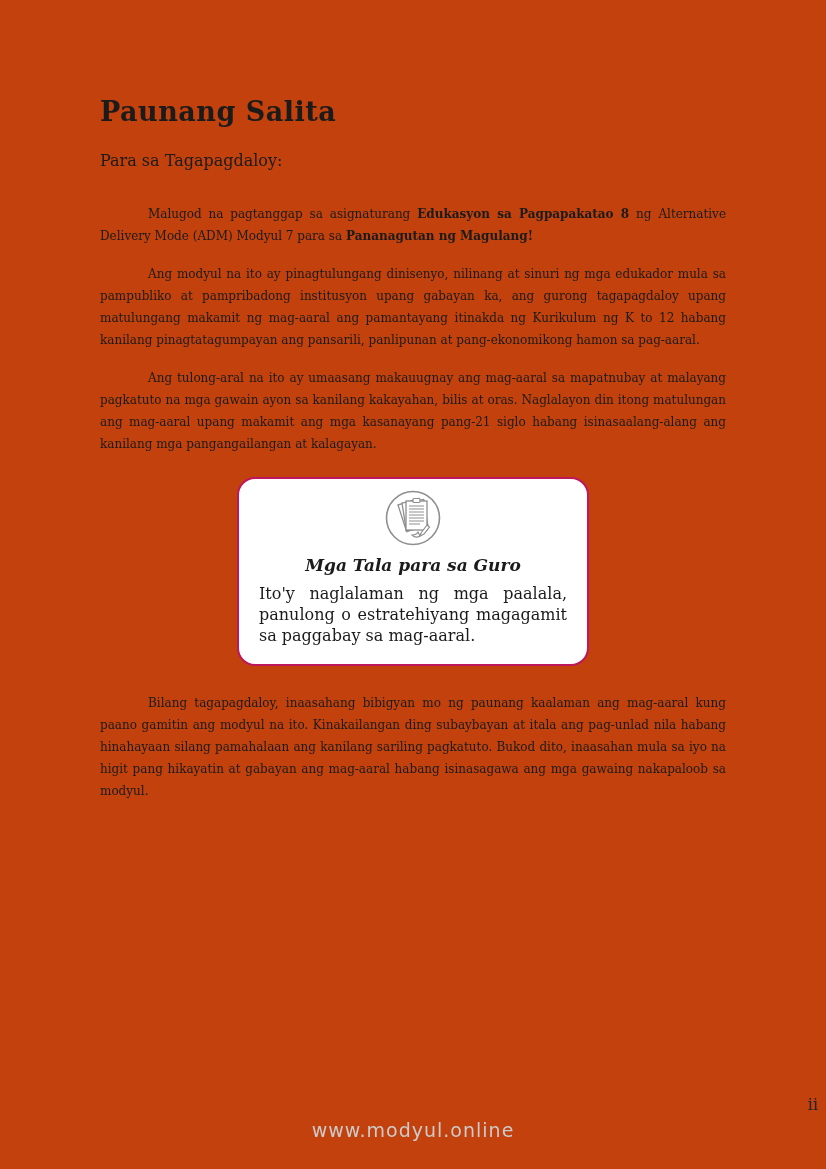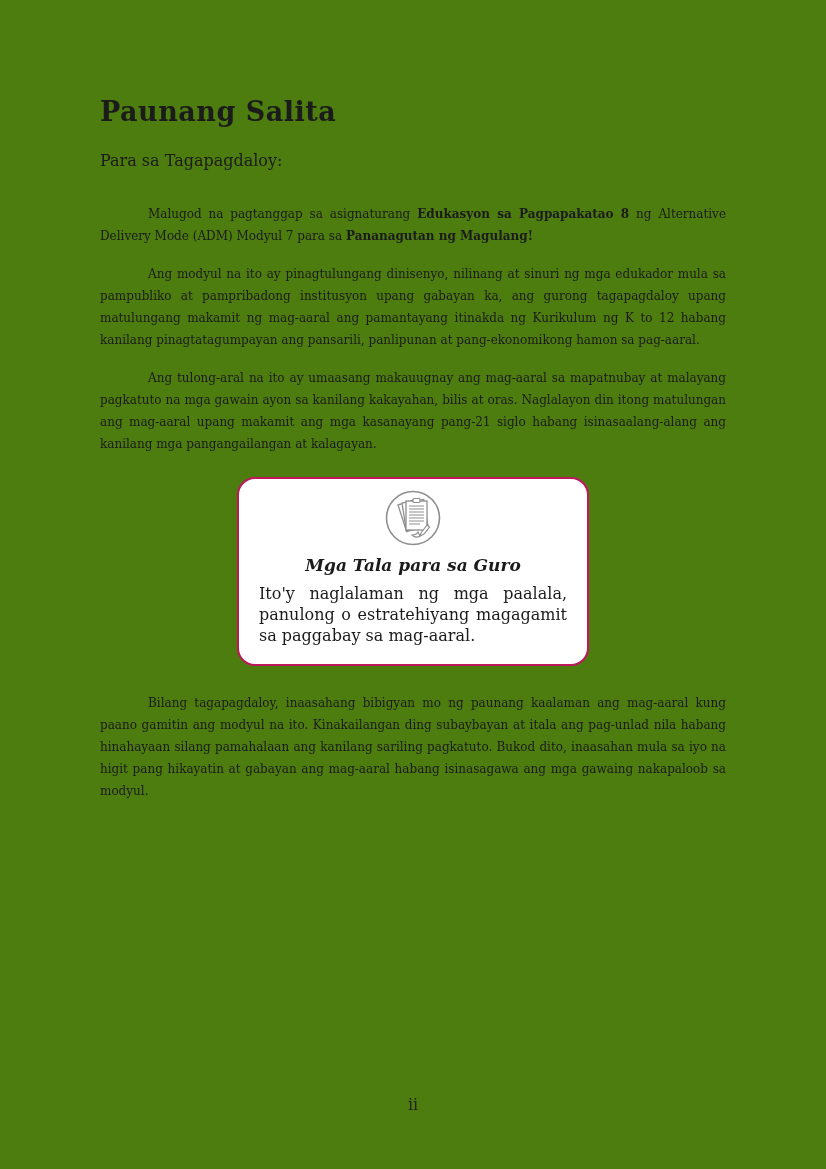--- a/index.html
+++ b/index.html
@@ -1,19 +1,19 @@
 <!DOCTYPE html>
 <html><head>
 <meta charset="utf-8">
 <style>
   html,body{margin:0;padding:0;background:#ffffff;}
   .page{
     position:relative;
     width:826px;height:1169px;
-    background:#4d7c0f;
+    background:#c2410c;
     font-family:"DejaVu Serif","Liberation Serif",serif;
     color:#1b1b1b;
     overflow:hidden;
   }
   .content{
     position:absolute;
     left:100px;top:96px;
     width:626px;
   }
   .doc-title{
@@ -54,22 +54,22 @@
     margin:2px 0 8px 0;
   }
   .note-body{
     font-size:16px;
     line-height:21px;
     text-align:justify;
     margin:4px;
   }
   .page-number{
     position:absolute;
-    top:1095px;left:0;right:0;
-    text-align:center;
+    top:1095px;left:0;right:8px;
+    text-align:right;
     font-size:16px;
     color:#222222;
   }
   .watermark{
     position:absolute;
     top:1119px;left:0;right:0;
     text-align:center;
     font-family:"DejaVu Sans","Liberation Sans",sans-serif;
     font-size:19px;
     color:#cbcbcb;
@@ -122,13 +122,14 @@
       </div>
       <div class="note-title">Mga Tala para sa Guro</div>
       <p class="note-body">Ito'y naglalaman ng mga paalala, panulong o estratehiyang magagamit sa paggabay sa mag-aaral.</p>
     </div>
 
     <p class="body-par">Bilang tagapagdaloy, inaasahang bibigyan mo ng paunang kaalaman ang mag-aaral kung paano gamitin ang modyul na ito. Kinakailangan ding subaybayan at itala ang pag-unlad nila habang hinahayaan silang pamahalaan ang kanilang sariling pagkatuto. Bukod dito, inaasahan mula sa iyo na higit pang hikayatin at gabayan ang mag-aaral habang isinasagawa ang mga gawaing nakapaloob sa modyul.</p>
 
   </div>
 
   <div class="page-number">ii</div>
+  <div class="watermark">www.modyul.online</div>
 </div>
 
 </body></html>

